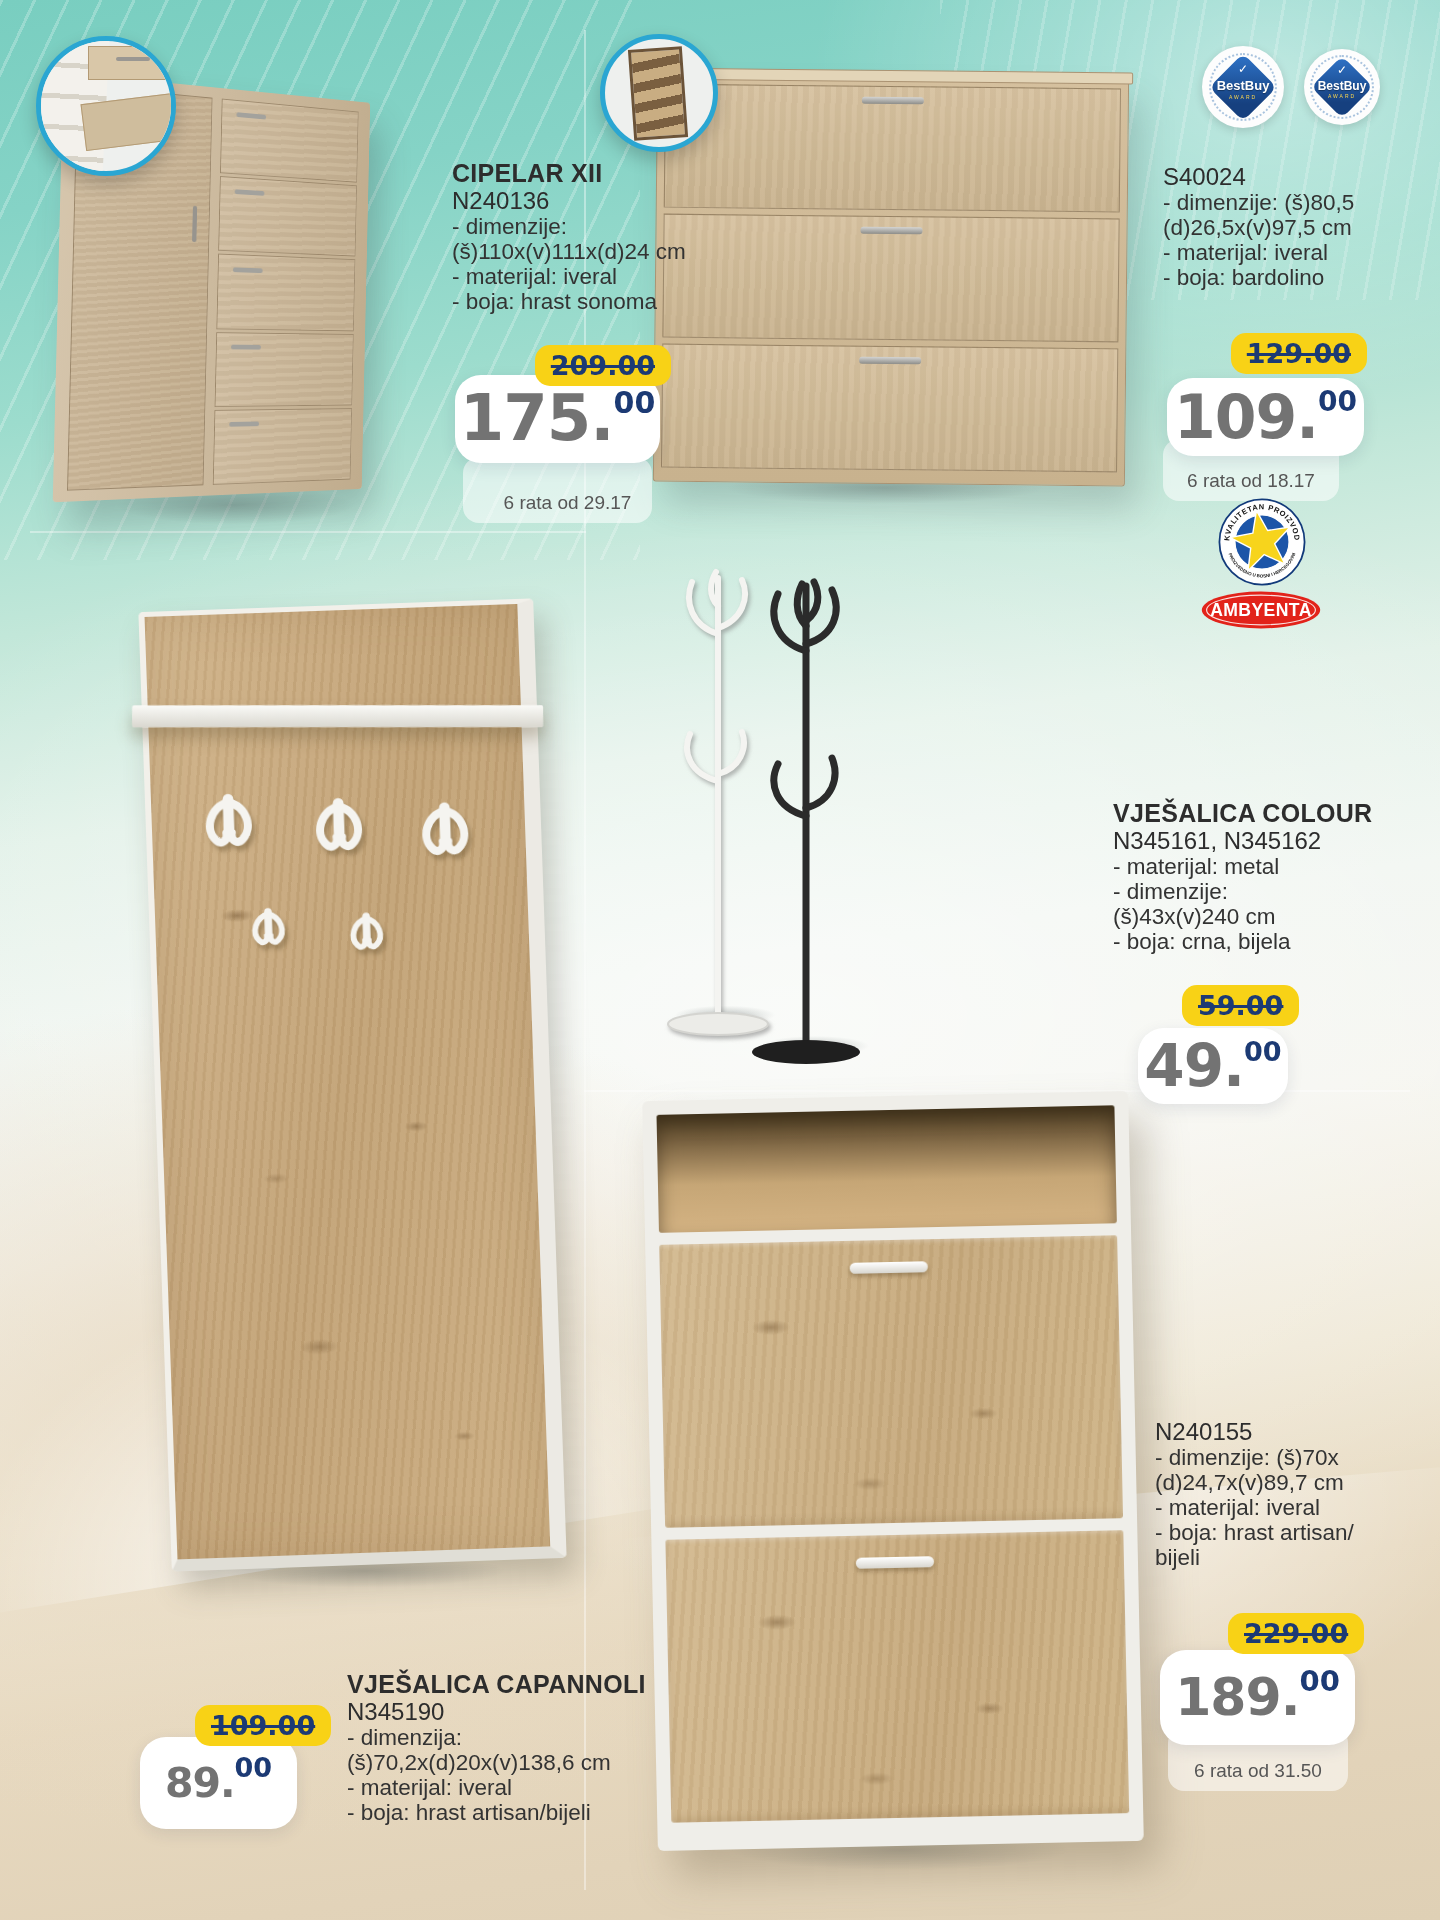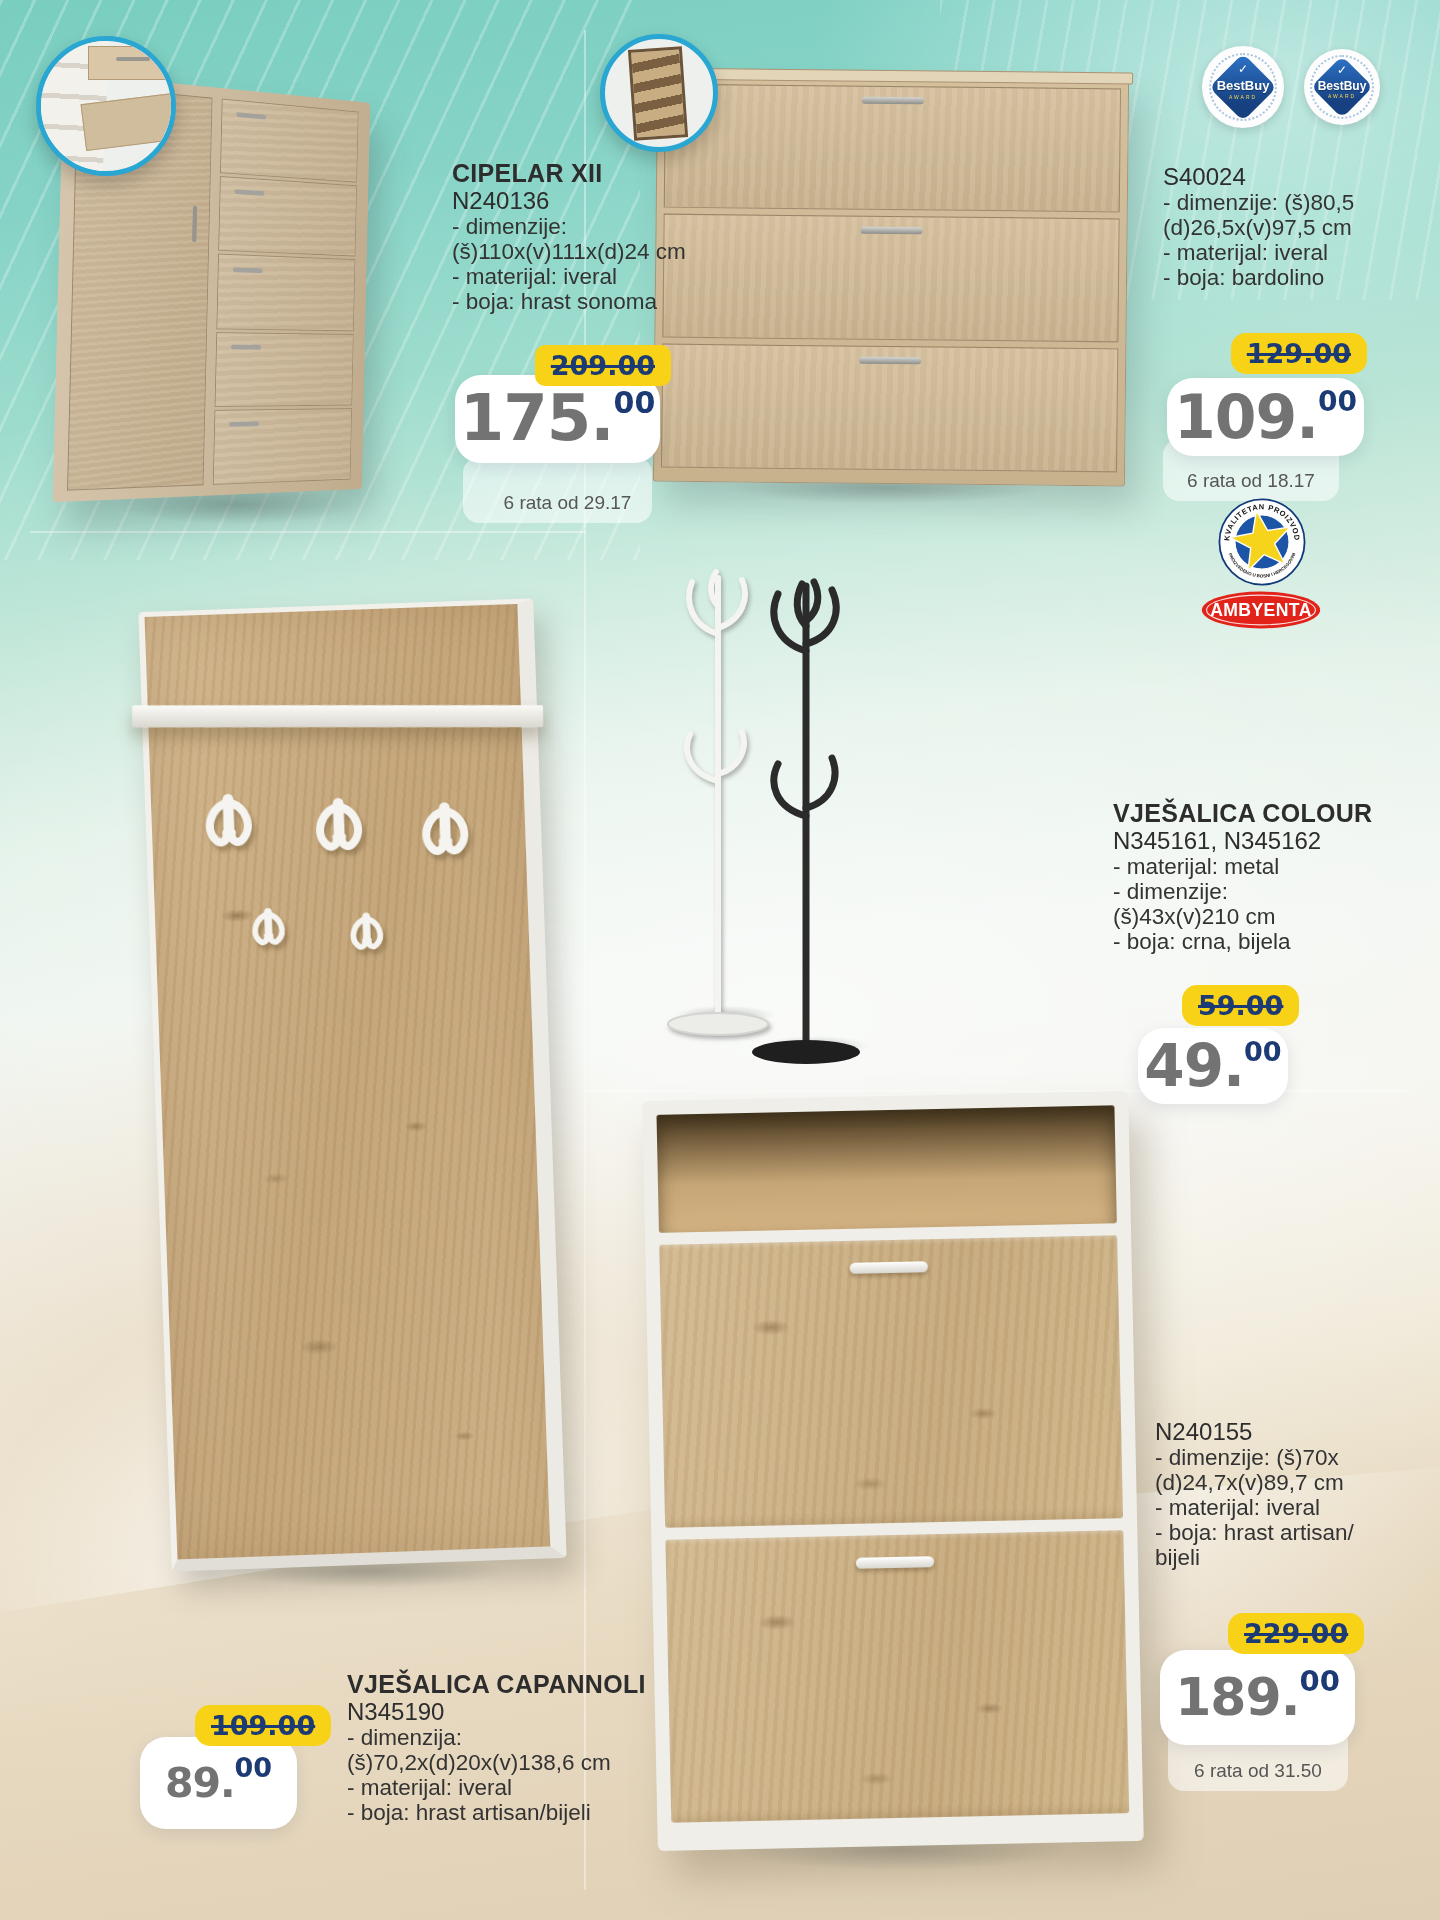--- a/index.html
+++ b/index.html
@@ -48,21 +48,21 @@
   .pb .pill s { text-decoration-thickness:3px; }
   .pb .card { position:absolute; background:#ffffff; border-radius:26px; z-index:2;
     display:flex; align-items:center; justify-content:center;
     box-shadow:0 5px 16px rgba(30,40,80,.10); }
   .pb .i { font-family:"DejaVu Sans",sans-serif; font-weight:bold; color:#737373; line-height:.9; letter-spacing:-1px; }
   .pb .d { font-family:"DejaVu Sans",sans-serif; font-weight:bold; color:#1c3a74; display:inline-block; position:relative; }
   .pb .rate { position:absolute; background:rgba(255,255,255,.55); border-radius:16px; z-index:1;
     display:flex; align-items:flex-end; justify-content:center; color:#565656; font-size:19px; padding-bottom:9px; white-space:nowrap; }
 
   .pb1 { left:455px; top:345px; width:205px; }
-  .pb1 .pill { right:-11px;border-radius:10px; }
+  .pb1 .pill { right:-11px; }
   .pb1 .card { left:0; top:30px; width:205px; height:88px; }
   .pb1 .i { font-size:64px; } .pb1 .d { font-size:30px; top:-17px; }
   .pb1 .rate { left:8px; top:112px; width:189px; height:66px;padding-left:20px; }
 
   .pb2 { left:1165px; top:333px; width:200px; }
   .pb2 .pill { right:-2px; }
   .pb2 .card { left:2px; top:45px; width:197px; height:78px; }
   .pb2 .i { font-size:60px; } .pb2 .d { font-size:28px; top:-16px; }
   .pb2 .rate { left:-2px; top:106px; width:176px; height:62px; }
 
@@ -322,21 +322,21 @@
       <path d="M0 250 C-30 242 -38 218 -28 198"></path>
       <path d="M0 242 C26 235 34 212 26 192"></path>
       <ellipse cx="0" cy="486" rx="54" ry="12"></ellipse>
     </g>
   </svg>
   <div class="tb tb3">
     <div class="t">VJEŠALICA COLOUR</div>
     <div class="c">N345161, N345162</div>
     <div class="s">- materijal: metal</div>
     <div class="s">- dimenzije:</div>
-    <div class="s">(š)43x(v)210 cm</div>
+    <div class="s">(š)43x(v)240 cm</div>
     <div class="s">- boja: crna, bijela</div>
   </div>
   <div class="pb pb3">
     <div class="pill"><s>59.00</s></div>
     <div class="card">
       <span class="i">49.</span>
         <span class="d">00</span>
     </div>
   </div>
 

